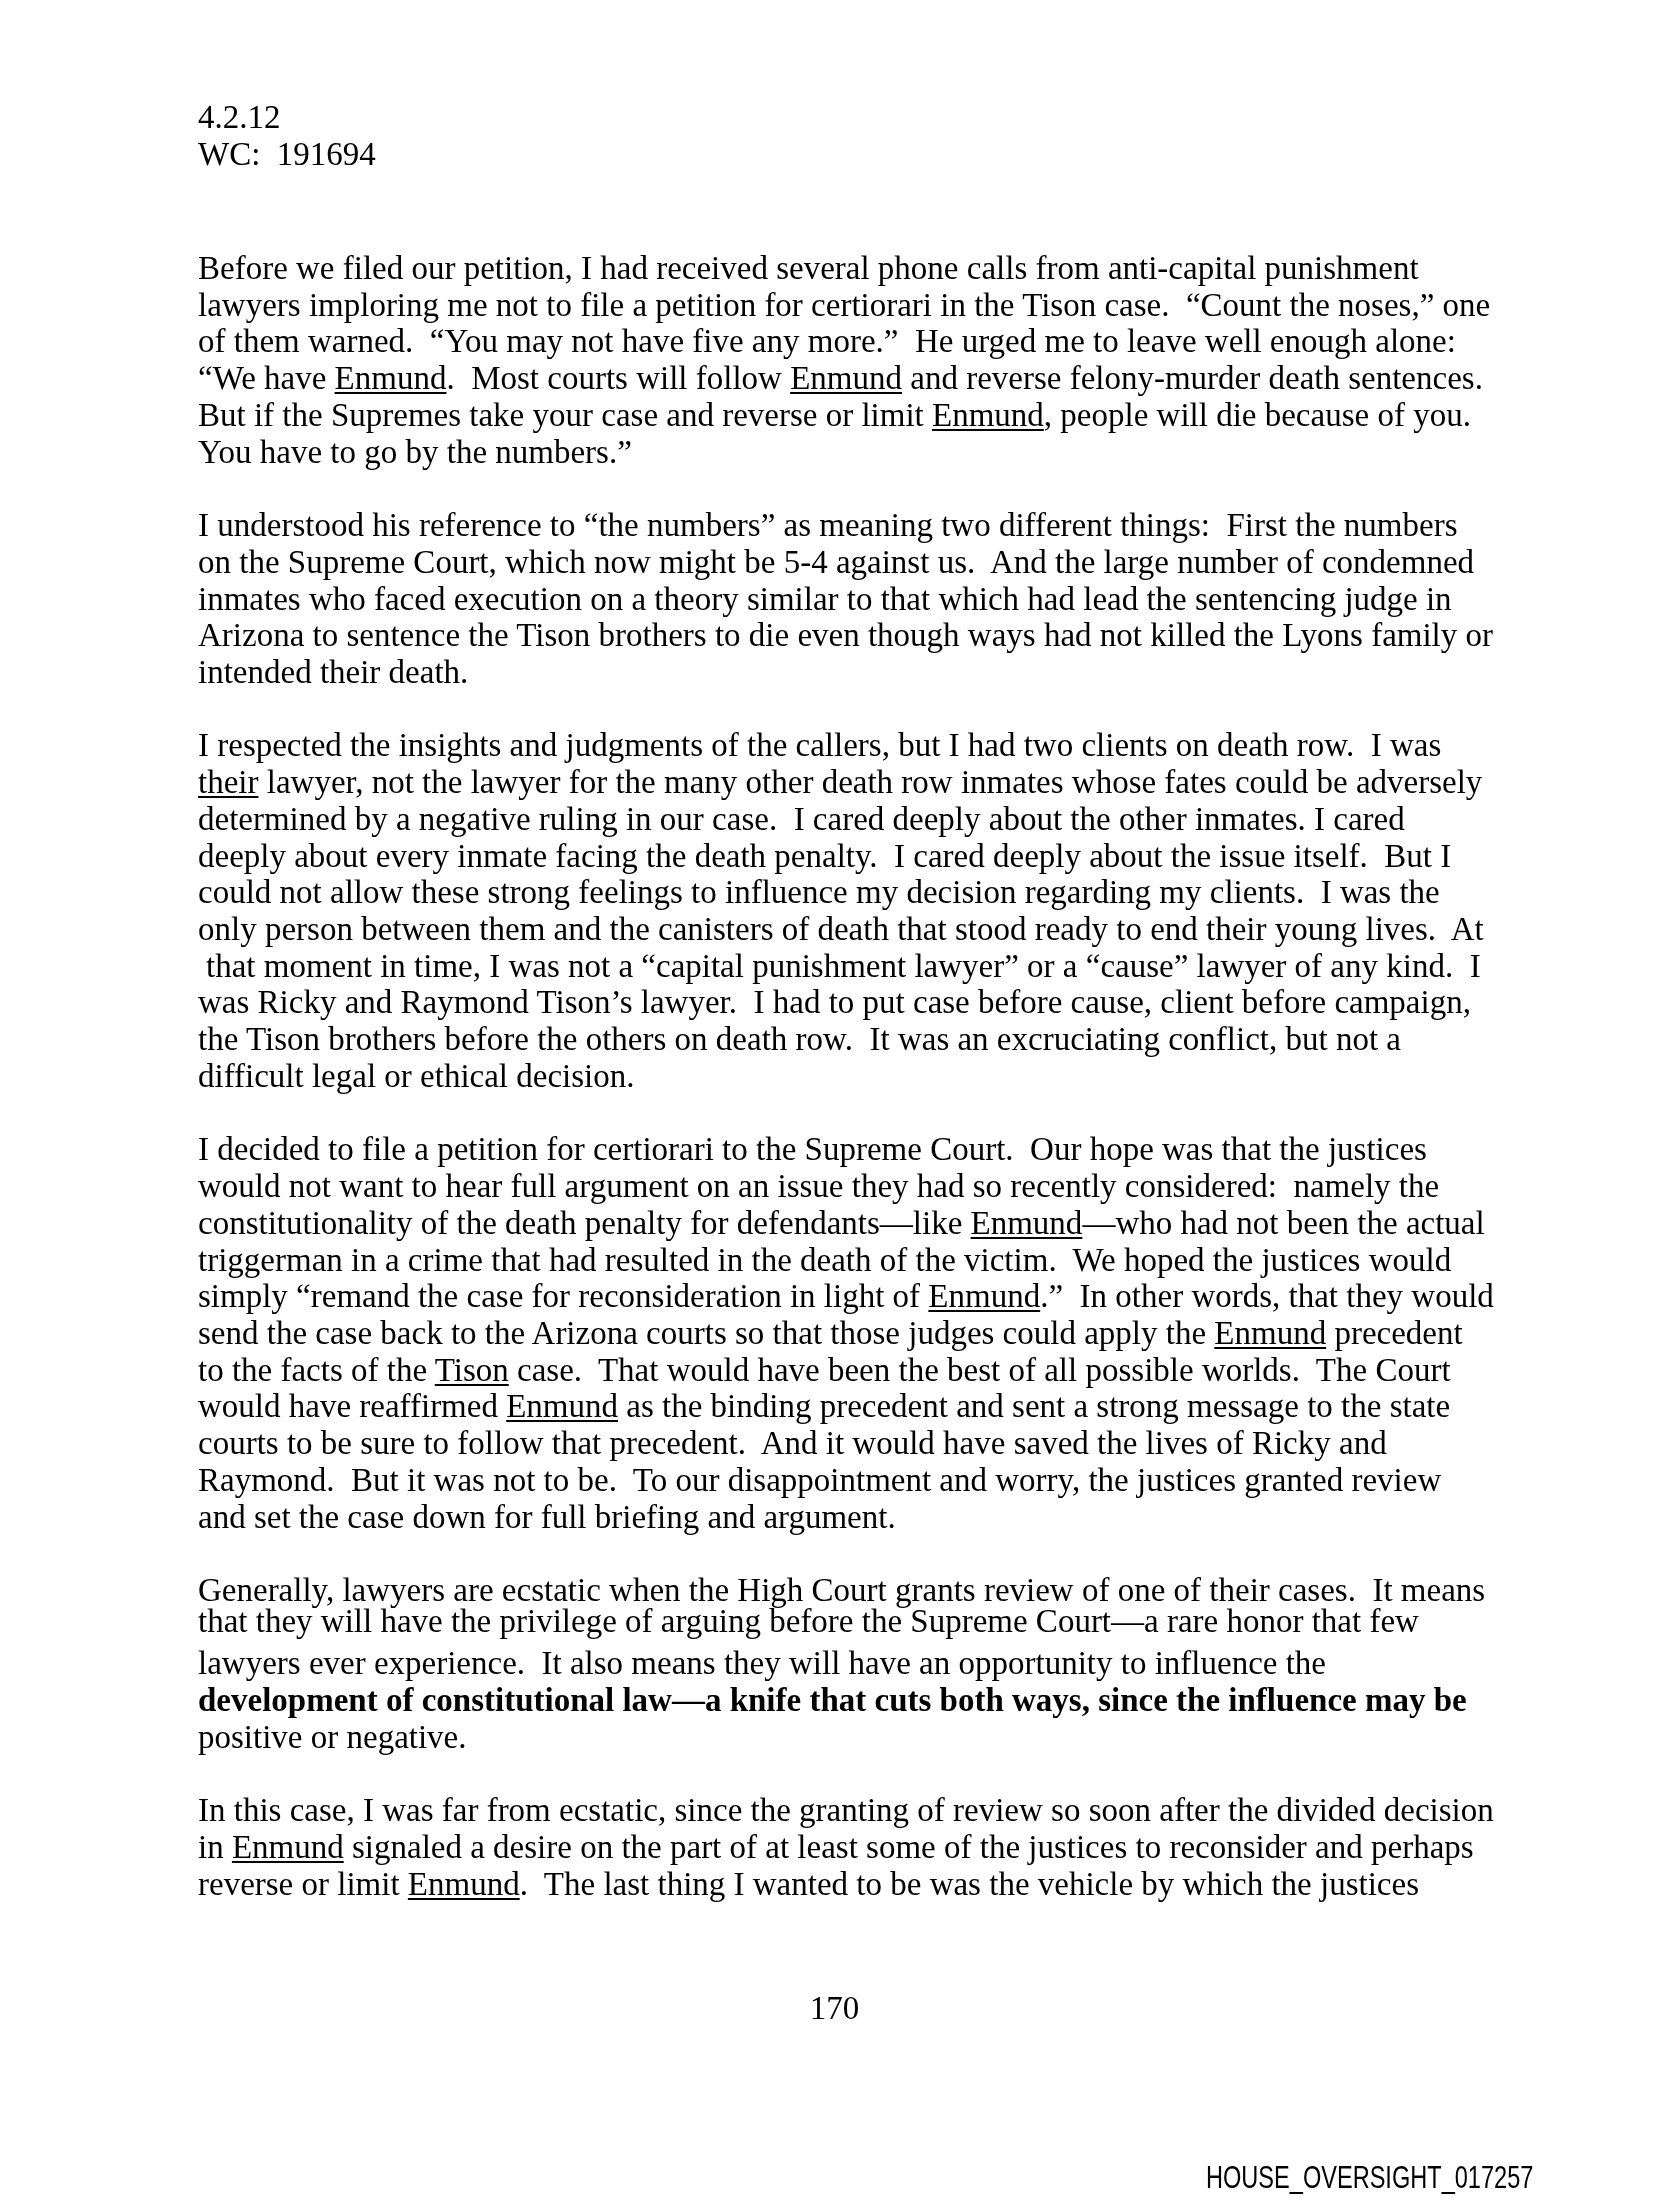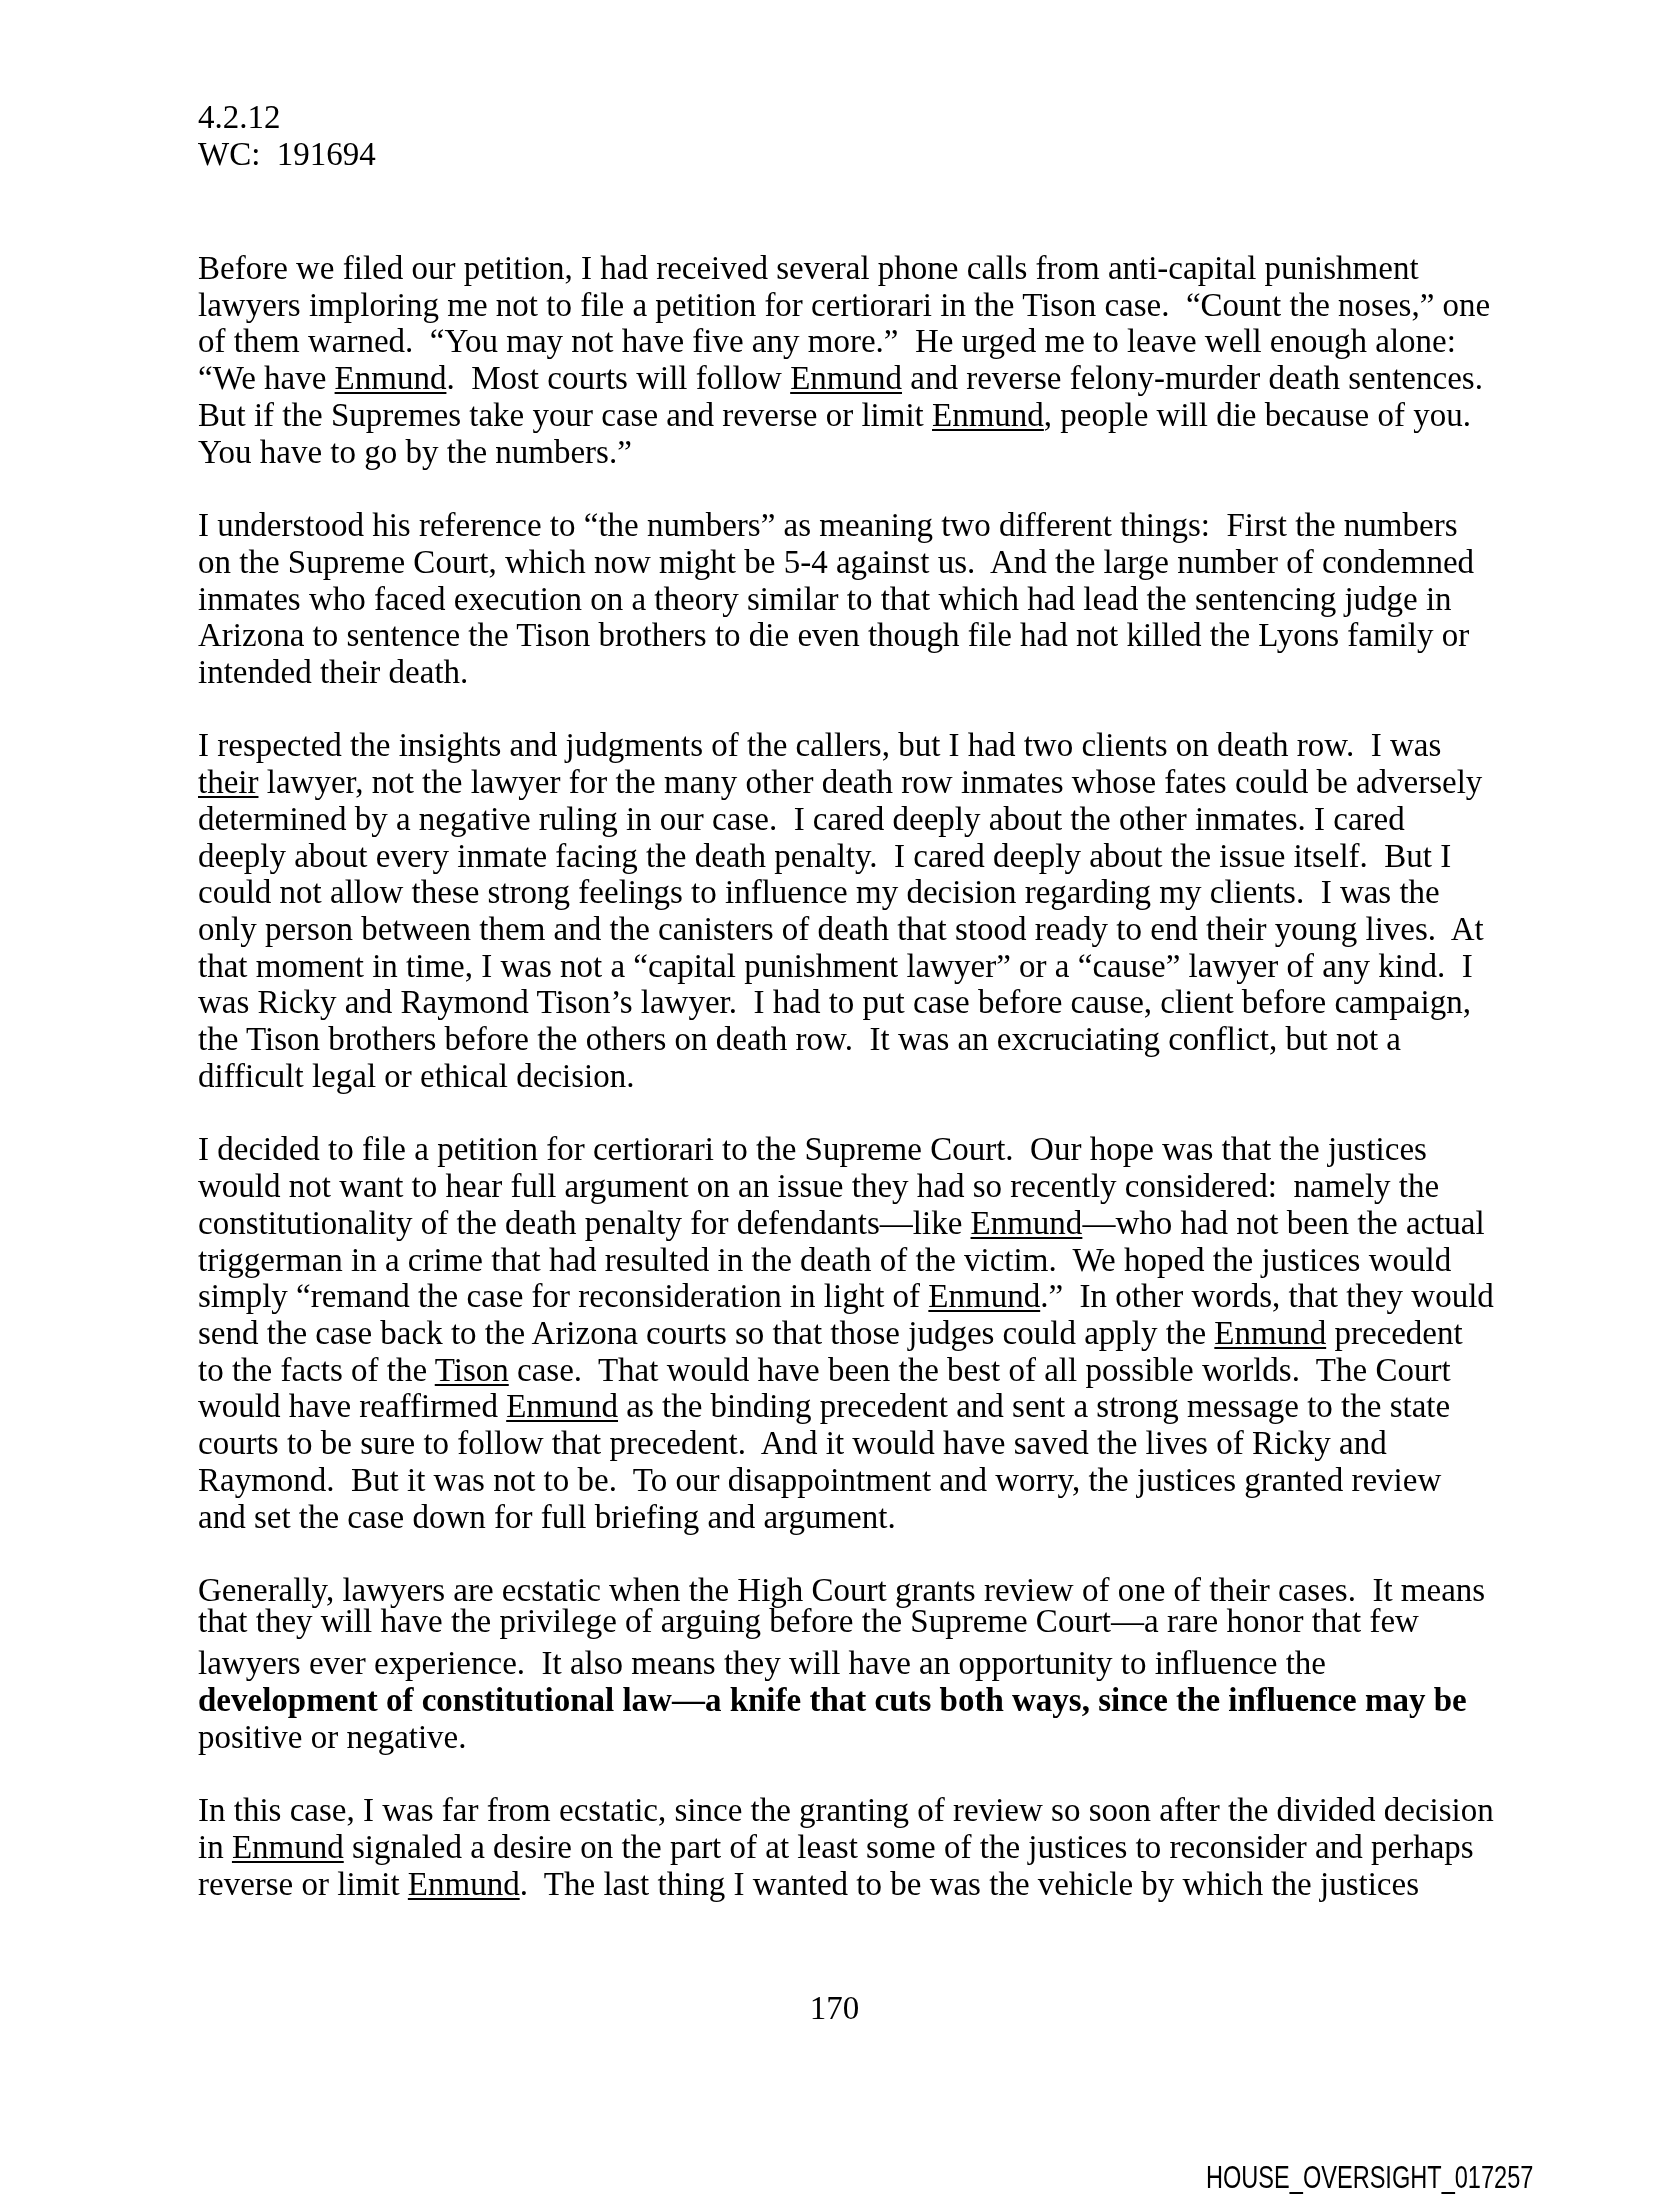--- a/index.html
+++ b/index.html
@@ -27,31 +27,31 @@
         <div class="line" style="top: 287px;"><span>lawyers imploring me not to file a petition for certiorari in the Tison case.  “Count the noses,” one</span></div>
         <div class="line" style="top: 323px;"><span>of them warned.  “You may not have five any more.”  He urged me to leave well enough alone:</span></div>
         <div class="line" style="top: 360px;"><span>“We have </span><span class="u">Enmund</span><span>.  Most courts will follow </span><span class="u">Enmund</span><span> and reverse felony-murder death sentences.</span></div>
         <div class="line" style="top: 397px;"><span>But if the Supremes take your case and reverse or limit </span><span class="u">Enmund</span><span>, people will die because of you.</span></div>
         <div class="line" style="top: 434px;"><span>You have to go by the numbers.”</span></div>
       </div>
       <div>
         <div class="line" style="top: 507px;"><span>I understood his reference to “the numbers” as meaning two different things:  First the numbers</span></div>
         <div class="line" style="top: 544px;"><span>on the Supreme Court, which now might be 5-4 against us.  And the large number of condemned</span></div>
         <div class="line" style="top: 581px;"><span>inmates who faced execution on a theory similar to that which had lead the sentencing judge in</span></div>
-        <div class="line" style="top: 617px;"><span>Arizona to sentence the Tison brothers to die even though file had not killed the Lyons family or</span></div>
+        <div class="line" style="top: 617px;"><span>Arizona to sentence the Tison brothers to die even though ways had not killed the Lyons family or</span></div>
         <div class="line" style="top: 654px;"><span>intended their death.</span></div>
       </div>
       <div>
         <div class="line" style="top: 727px;"><span>I respected the insights and judgments of the callers, but I had two clients on death row.  I was</span></div>
         <div class="line" style="top: 764px;"><span class="u">their</span><span> lawyer, not the lawyer for the many other death row inmates whose fates could be adversely</span></div>
         <div class="line" style="top: 801px;"><span>determined by a negative ruling in our case.  I cared deeply about the other inmates. I cared</span></div>
         <div class="line" style="top: 838px;"><span>deeply about every inmate facing the death penalty.  I cared deeply about the issue itself.  But I</span></div>
         <div class="line" style="top: 874px;"><span>could not allow these strong feelings to influence my decision regarding my clients.  I was the</span></div>
         <div class="line" style="top: 911px;"><span>only person between them and the canisters of death that stood ready to end their young lives.  At</span></div>
-        <div class="line" style="top: 948px;"><span>that moment in time, I was not a “capital punishment lawyer” or a “cause” lawyer of any kind.  I</span></div>
+        <div class="line" style="top: 948px; margin-left: 8px;"><span>that moment in time, I was not a “capital punishment lawyer” or a “cause” lawyer of any kind.  I</span></div>
         <div class="line" style="top: 984px;"><span>was Ricky and Raymond Tison’s lawyer.  I had to put case before cause, client before campaign,</span></div>
         <div class="line" style="top: 1021px;"><span>the Tison brothers before the others on death row.  It was an excruciating conflict, but not a</span></div>
         <div class="line" style="top: 1058px;"><span>difficult legal or ethical decision.</span></div>
       </div>
       <div>
         <div class="line" style="top: 1131px;"><span>I decided to file a petition for certiorari to the Supreme Court.  Our hope was that the justices</span></div>
         <div class="line" style="top: 1168px;"><span>would not want to hear full argument on an issue they had so recently considered:  namely the</span></div>
         <div class="line" style="top: 1205px; text-align: center;"><span>constitutionality of the death penalty for defendants—like </span><span class="u">Enmund</span><span>—who had not been the actual</span></div>
         <div class="line" style="top: 1242px;"><span>triggerman in a crime that had resulted in the death of the victim.  We hoped the justices would</span></div>
         <div class="line" style="top: 1278px;"><span>simply “remand the case for reconsideration in light of </span><span class="u">Enmund</span><span>.”  In other words, that they would</span></div>

